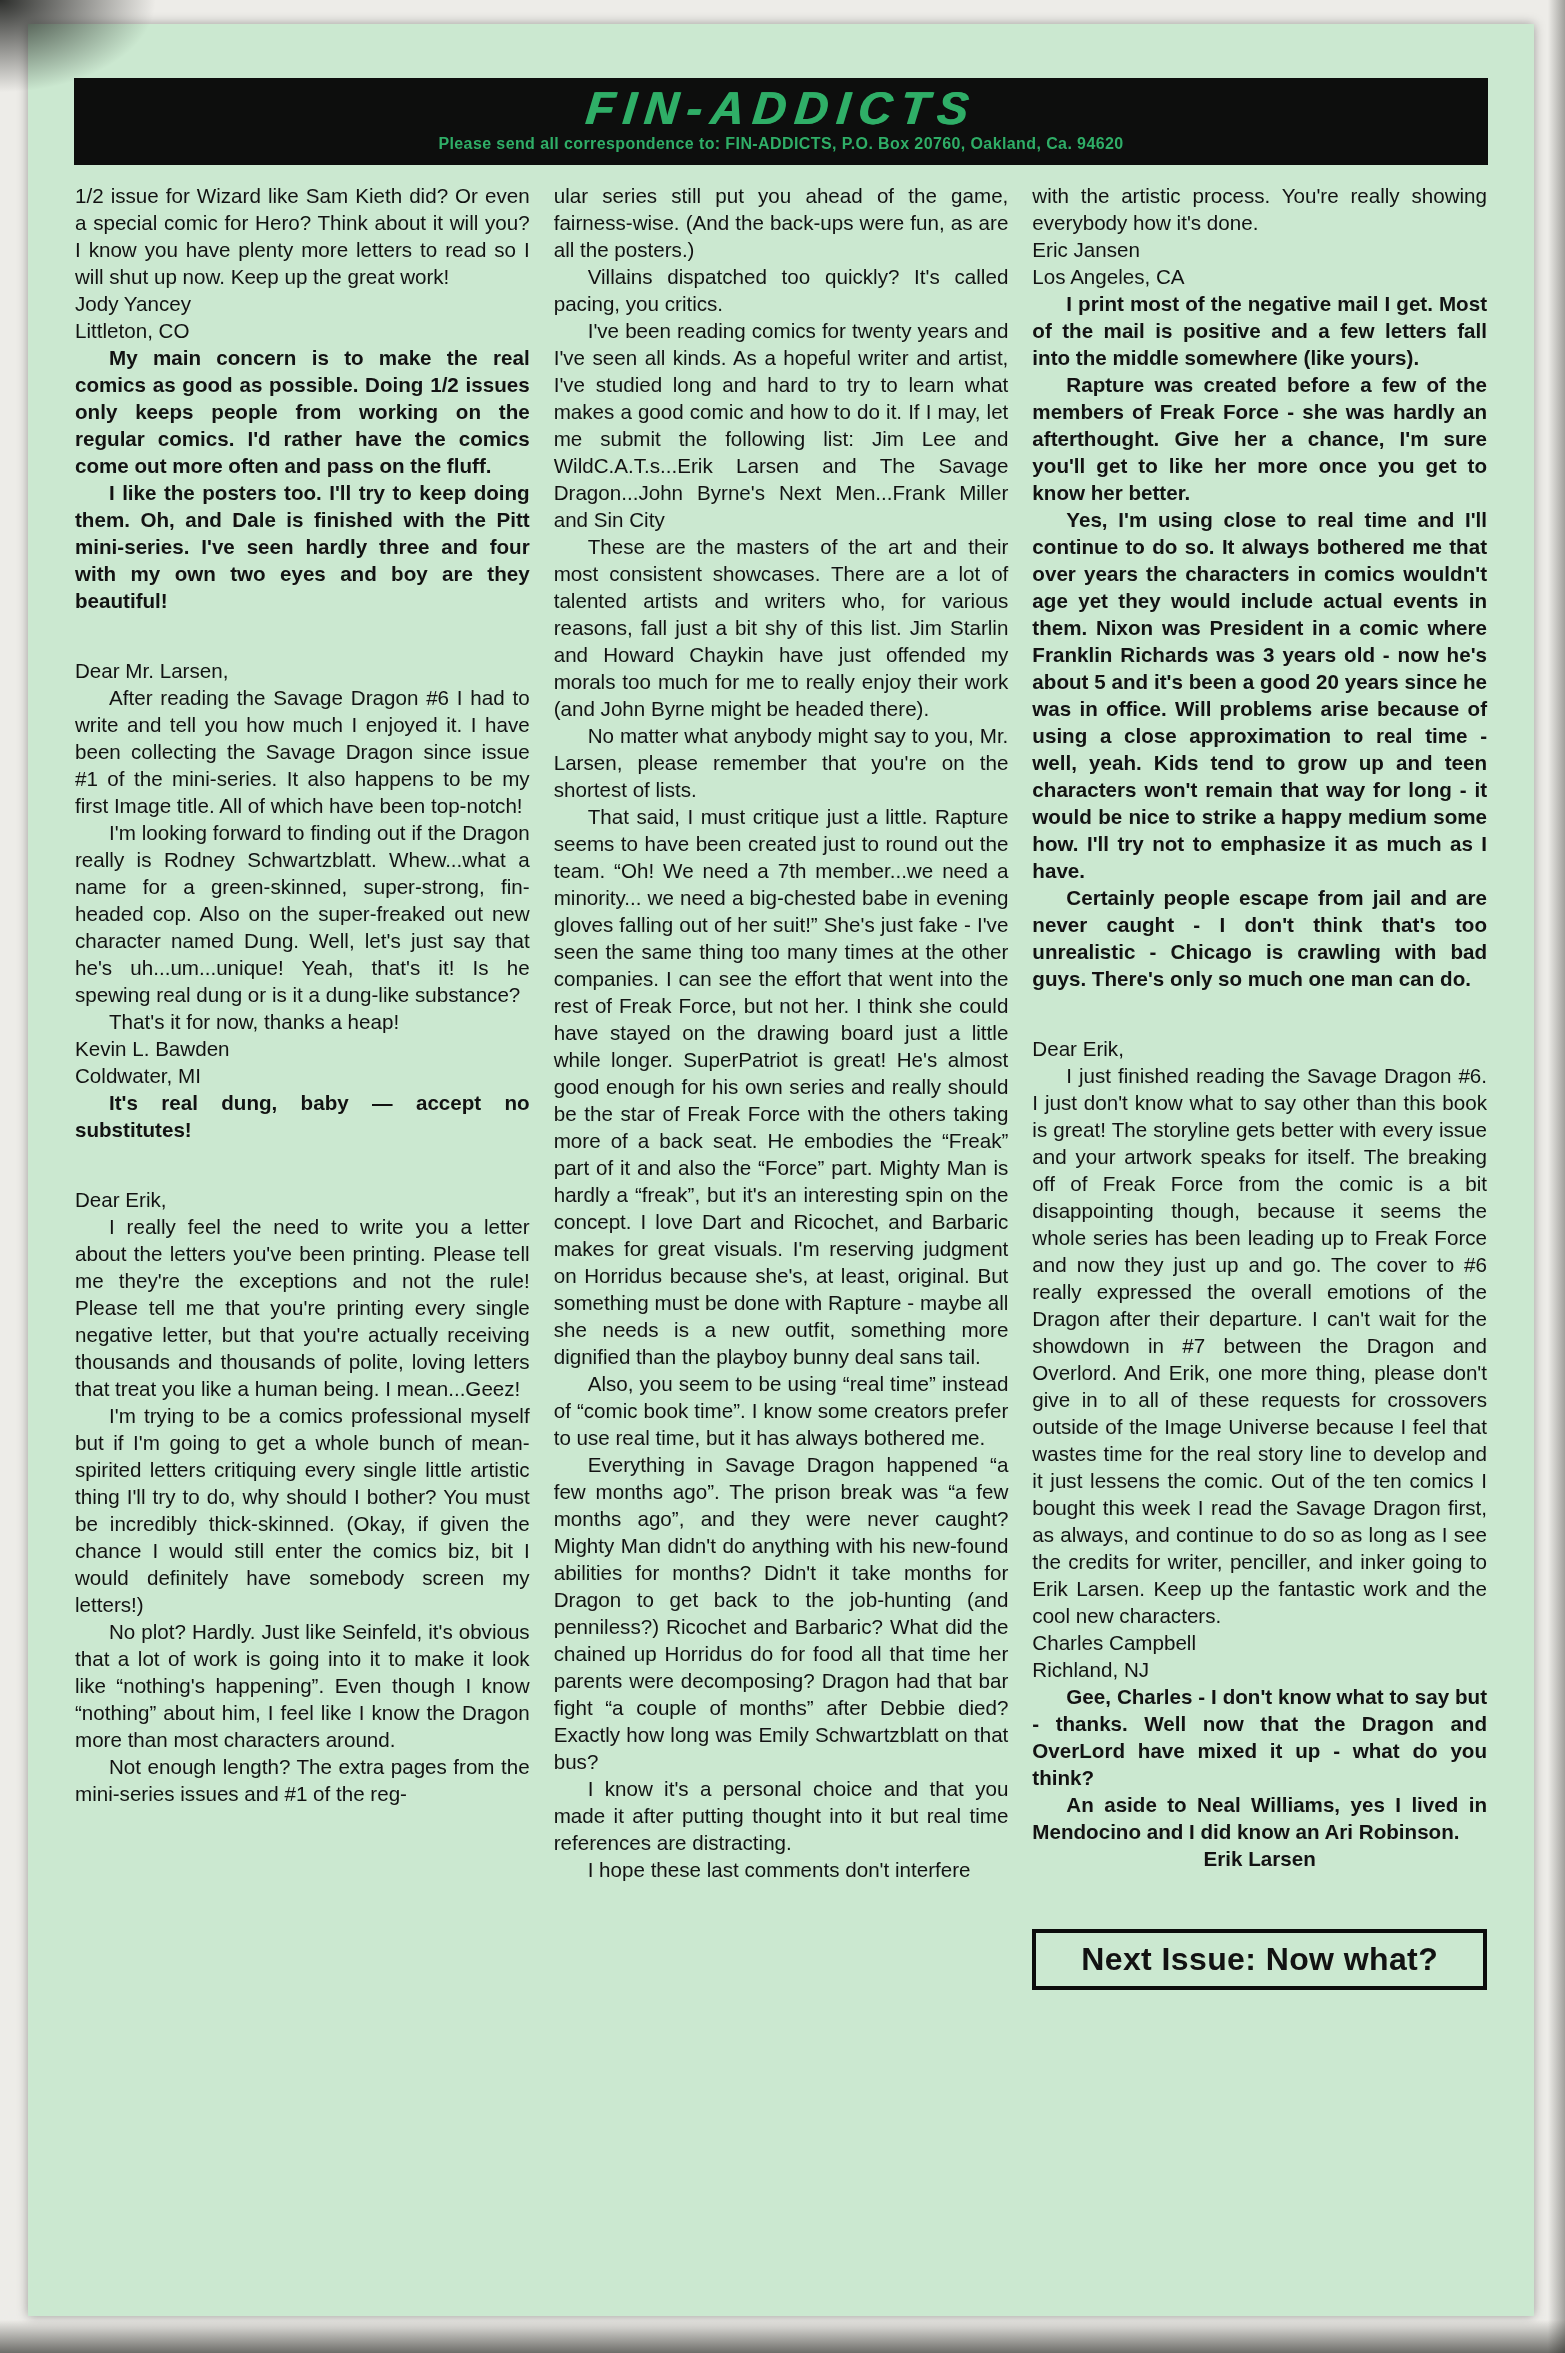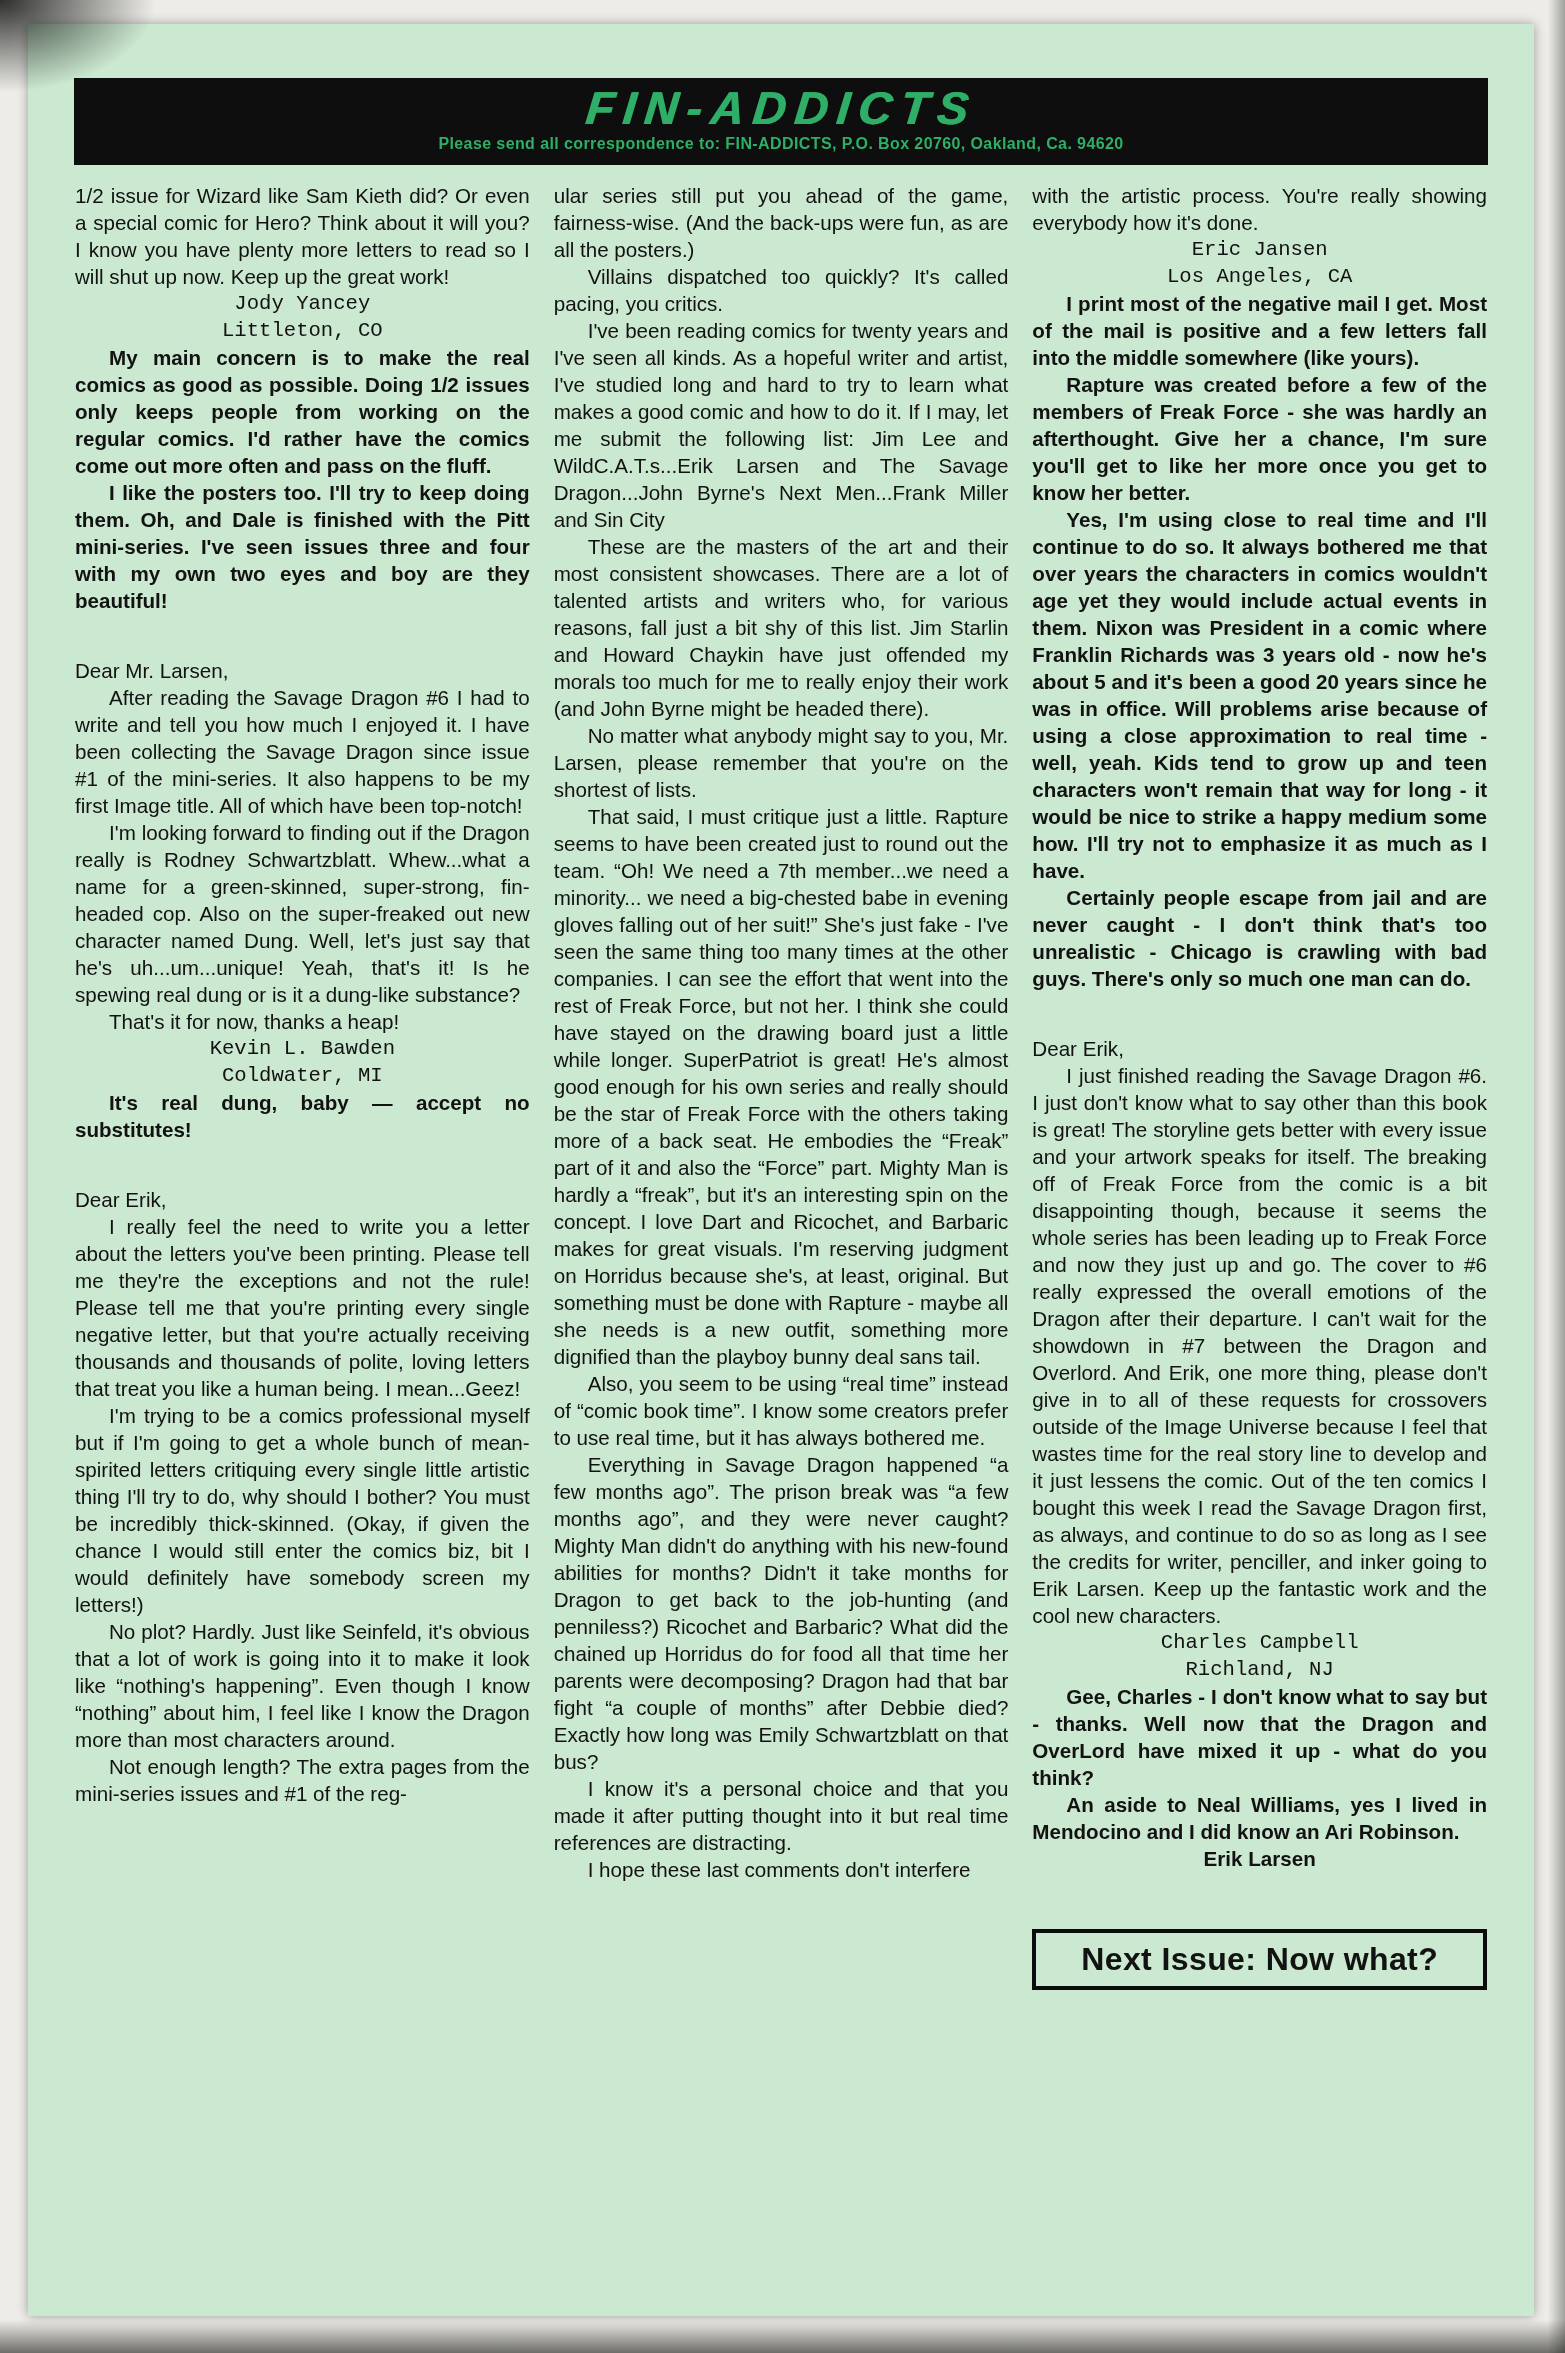--- a/index.html
+++ b/index.html
@@ -74,21 +74,21 @@
     min-width: 0;
     font-size: 20.6px;
     line-height: 27px;
     color: var(--text-color, #121212);
     text-align: justify;
   }
   .col p { margin: 0; }
   .plain { text-indent: 0; }
   .indent { text-indent: 34px; }
   .bold { font-weight: bold; text-indent: 34px; }
-  .sig { text-align: center; text-indent: 0; font-family: Liberation Mono, monospace; }
+  .sig { text-align: left; text-indent: 0; }
   .sigbold { text-align: center; font-weight: bold; text-indent: 0; }
   .gap { height: 43px; }
   .next-issue-box {
     margin-top: 57px;
     border: 4.4px solid #0c0c0c;
     padding: 11.8px 17.7px;
     font-weight: bold;
     font-size: 32px;
     line-height: 29px;
     letter-spacing: 0.4px;
@@ -109,21 +109,21 @@
       <div class="masthead-title">FIN-ADDICTS</div>
       <div class="masthead-subtitle">Please send all correspondence to: FIN-ADDICTS, P.O. Box 20760, Oakland, Ca. 94620</div>
     </div>
 
     <div class="columns">
       <div class="col">
           <p class="plain">1/2 issue for Wizard like Sam Kieth did?  Or even a special comic for Hero?  Think about it will you?  I know you have plenty more letters to read so I will shut up now.  Keep up the great work!</p>
           <p class="sig">Jody Yancey</p>
           <p class="sig">Littleton, CO</p>
           <p class="bold">My main concern is to make the real comics as good as possible.  Doing 1/2 issues only keeps people from working on the regular comics.  I'd rather have the comics come out more often and pass on the fluff.</p>
-          <p class="bold">I like the posters too.  I'll try to keep doing them.  Oh, and Dale is finished with the Pitt mini-series.  I've seen issues three and four with my own two eyes and boy are they beautiful!</p>
+          <p class="bold">I like the posters too.  I'll try to keep doing them.  Oh, and Dale is finished with the Pitt mini-series.  I've seen hardly three and four with my own two eyes and boy are they beautiful!</p>
           <div class="gap"></div>
           <p class="plain">Dear Mr. Larsen,</p>
           <p class="indent">After reading the Savage Dragon #6 I had to write and tell you how much I enjoyed it.  I have been collecting the Savage Dragon since issue #1 of the mini-series.  It also happens to be my first Image title.  All of which have been top-notch!</p>
           <p class="indent">I'm looking forward to finding out if the Dragon really is Rodney Schwartzblatt.  Whew...what a name for a green-skinned, super-strong, fin-headed cop.  Also on the super-freaked out new character named Dung.  Well, let's just say that he's uh...um...unique!  Yeah, that's it!  Is he spewing real dung or is it a dung-like substance?</p>
           <p class="indent">That's it for now, thanks a heap!</p>
           <p class="sig">Kevin L. Bawden</p>
           <p class="sig">Coldwater, MI</p>
           <p class="bold">It's real dung, baby — accept no substitutes!</p>
           <div class="gap"></div>
           <p class="plain">Dear Erik,</p>

